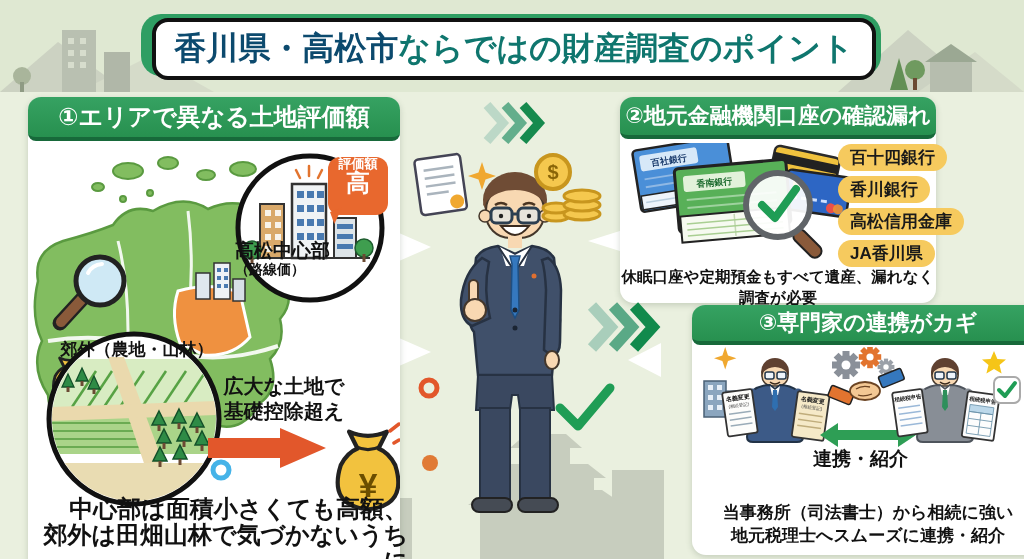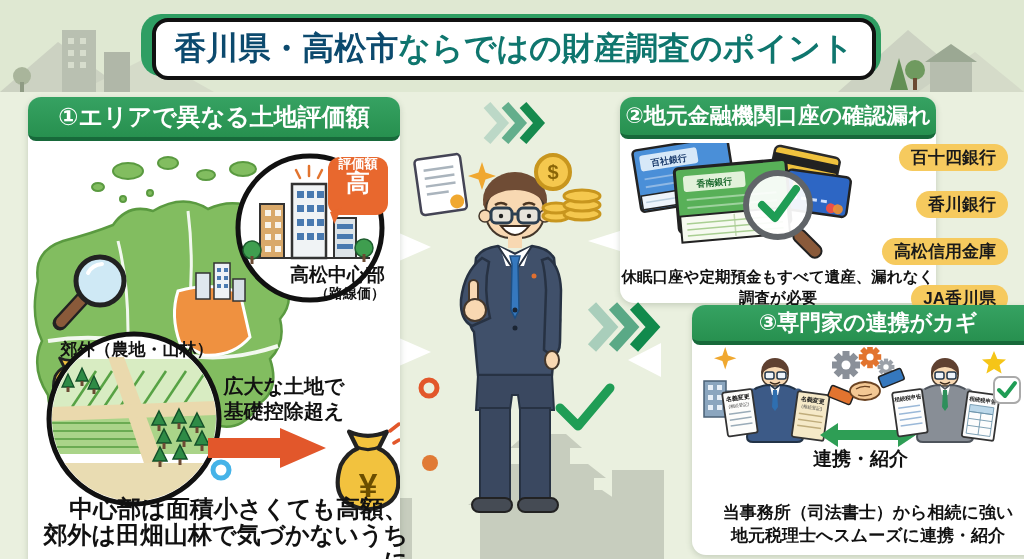--- a/index.html
+++ b/index.html
@@ -21,26 +21,26 @@
   #p2{left:620px;top:97px;width:316px;height:206px}
   #p2 .panel-header{height:42px;font-size:22px}
   #p3{left:692px;top:305px;width:352px;height:250px}
   #p3 .panel-header{height:40px;font-size:22px}
   .abs{position:absolute}
   .bubble{position:absolute;left:300px;top:60px;width:60px;height:58px;background:#e8682e;border-radius:12px;
           color:#fff;font-weight:bold;text-align:center;z-index:5}
   .bubble:after{content:"";position:absolute;left:-7px;bottom:-6px;width:0;height:0;
           border:9px solid transparent;border-right-color:#e8682e;transform:rotate(25deg)}
   .bl1{font-size:13px;line-height:13px}.bl2{font-size:24px;line-height:26px}
-  .city-label{position:absolute;left:207px;top:168px;width:150px;text-align:right;font-weight:bold;z-index:5;line-height:1.1}
+  .city-label{position:absolute;left:207px;top:144px;width:150px;text-align:left;font-weight:bold;z-index:5;line-height:1.1}
   .city-l1{font-size:19px}.city-l2{font-size:14px}
   .suburb-label{position:absolute;left:24px;top:241px;width:170px;text-align:center;font-weight:bold;font-size:17px;z-index:5}
   .note{position:absolute;left:178px;top:277px;width:156px;text-align:center;font-weight:bold;font-size:20px;line-height:25px;z-index:5}
   .p1-caption{position:absolute;left:8px;top:399px;width:100%;text-align:right;font-weight:bold;font-size:24px;line-height:26px}
-  .bank-col{position:absolute;left:230px;top:47px;width:158px;display:flex;flex-direction:column;gap:20px;align-items:flex-end}
+  .bank-col{position:absolute;left:218px;top:47px;width:158px;display:flex;flex-direction:column;gap:5px;align-items:flex-start}
   .pill{background:#f6ca5e;border-radius:14px;padding:2px 12px;font-weight:bold;font-size:17px;color:#1a1a1a;white-space:nowrap}
   .p2-caption{position:absolute;left:0;top:170px;width:100%;text-align:center;font-weight:bold;font-size:15.5px}
   .link-label{position:absolute;left:121px;top:141px;width:110px;text-align:left;font-weight:bold;font-size:19px;z-index:5}
   .p3-caption{position:absolute;left:0;top:196px;width:100%;text-align:center;font-weight:bold;font-size:17px;line-height:23px}
   .center-caption{position:absolute;left:398px;top:514px;width:236px;text-align:center;font-weight:bold;font-size:20px;z-index:4;white-space:nowrap}
 </style>
 </head>
 <body>
 
 <div class="stage">

